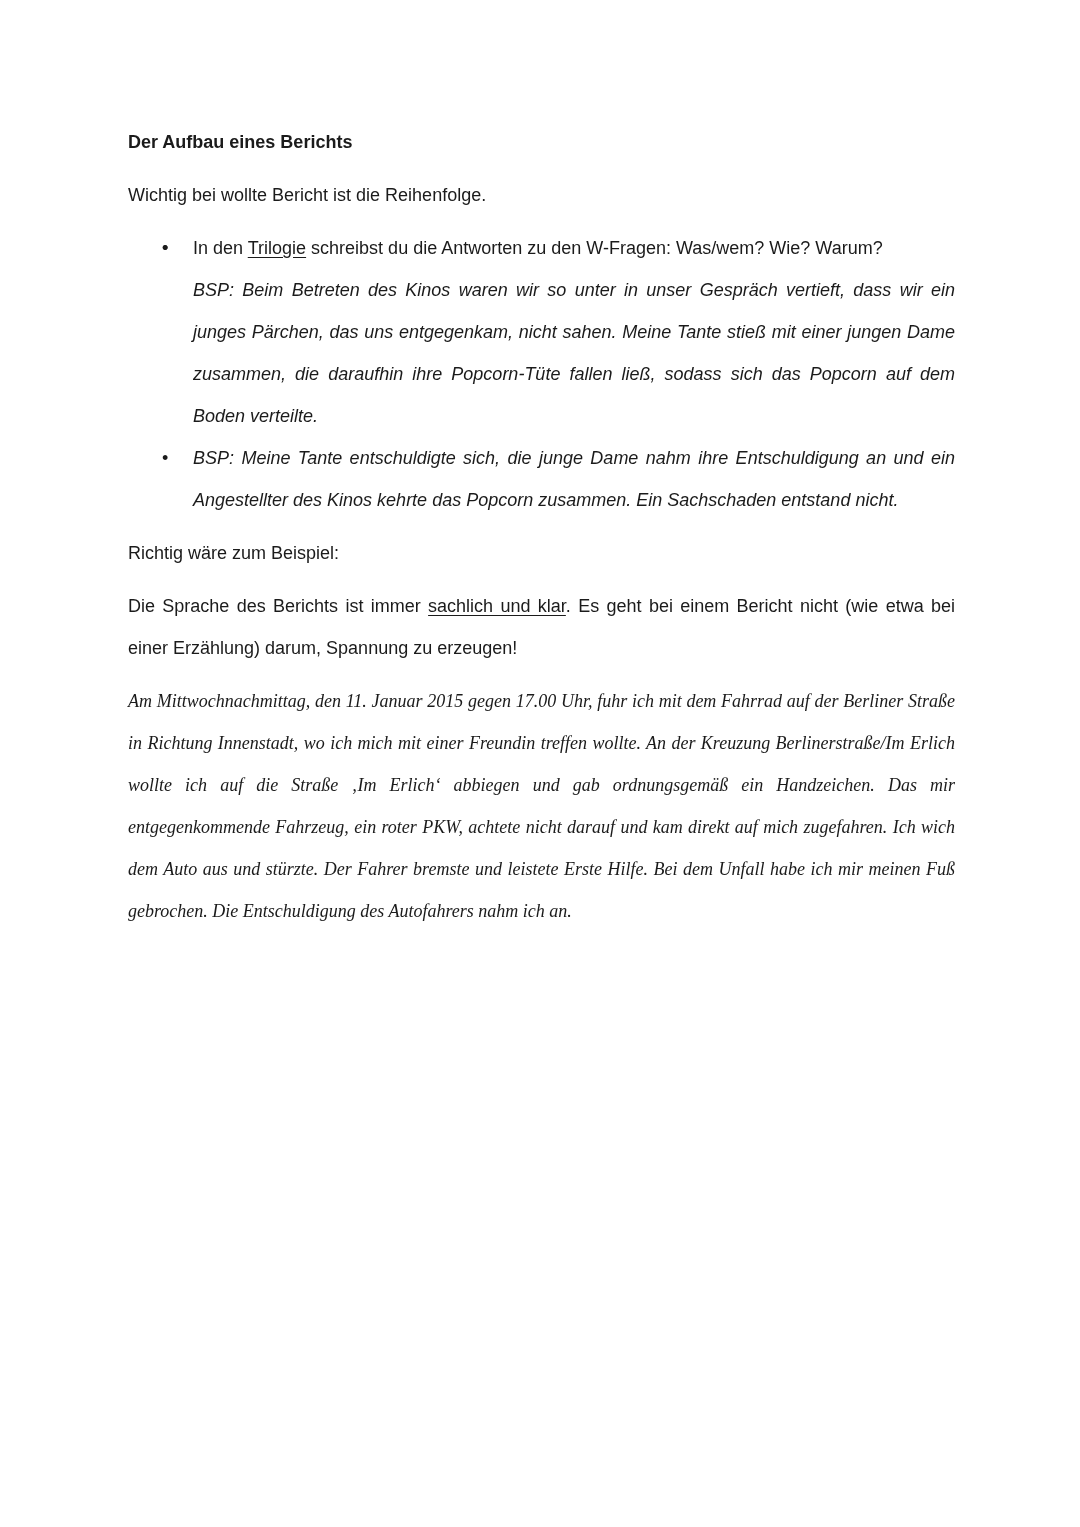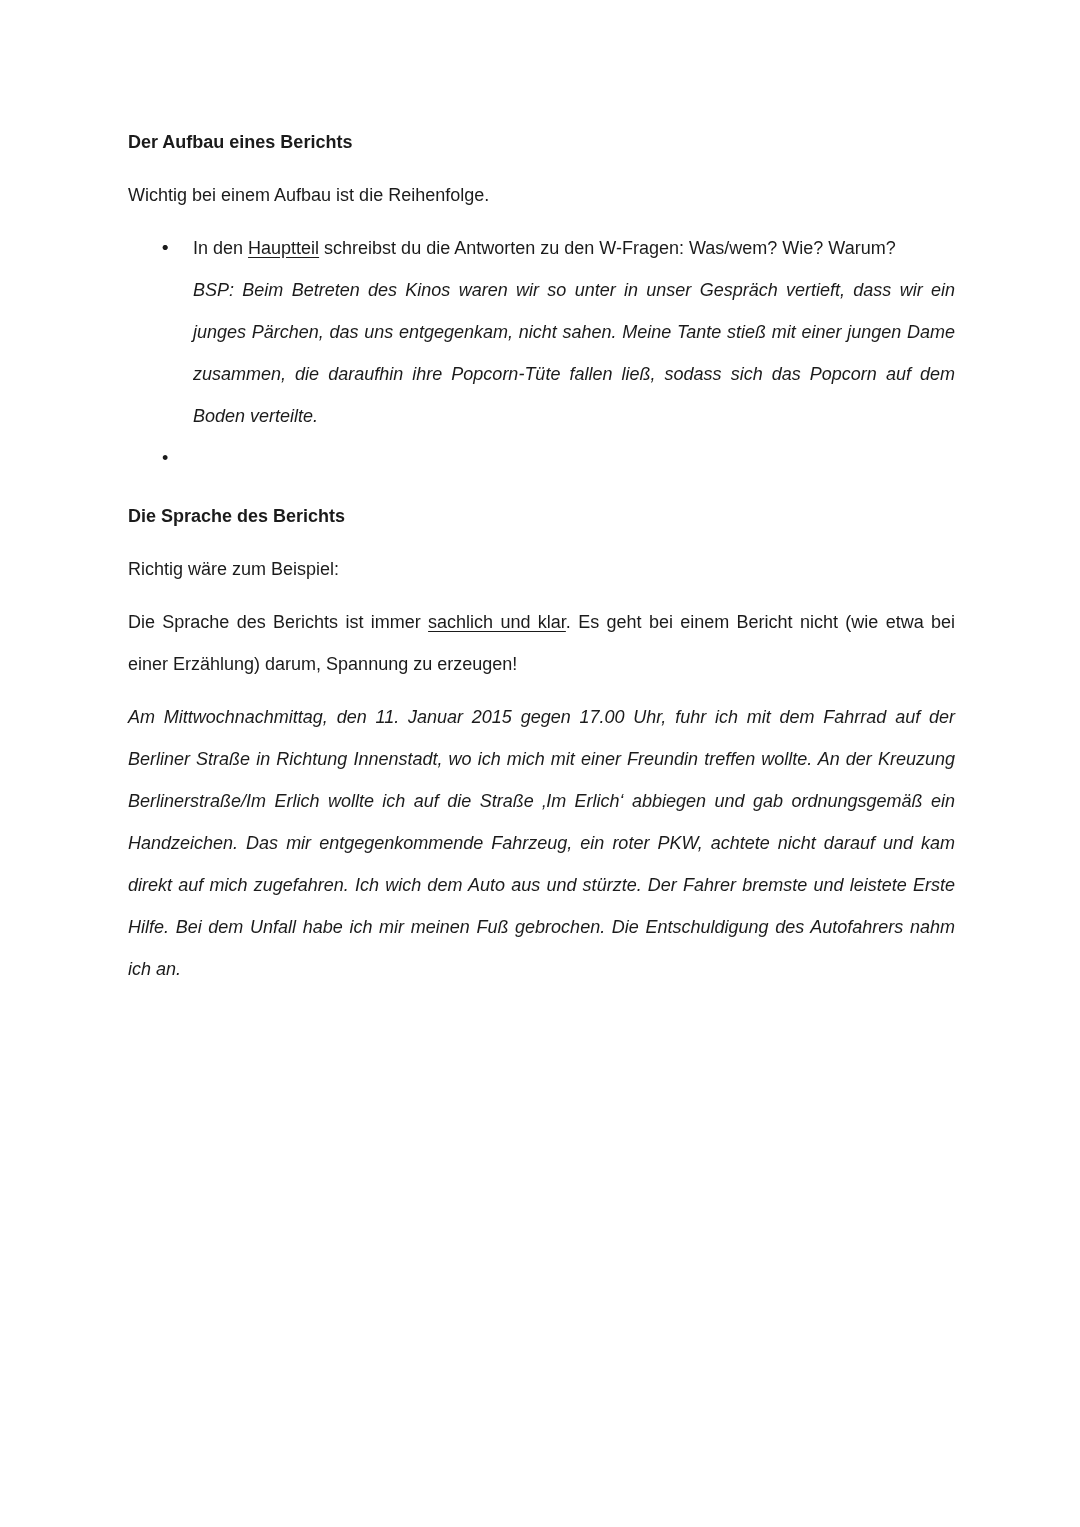--- a/index.html
+++ b/index.html
@@ -48,54 +48,55 @@
   .li-text, .bsp-in-li {
     margin: 0;
     text-align: justify;
   }
   .bsp {
     font-style: italic;
   }
   .example-block {
     margin: 0;
     text-align: justify;
+    font-family: Liberation Serif, serif;
   }
   .u {
     text-decoration: underline;
     text-underline-offset: 3px;
   }
   .section2-heading {
     margin-top: 58px;
   }
 </style>
 </head>
 <body>
 
 <div class="page">
 
   <h1 class="heading">Der Aufbau eines Berichts</h1>
 
-  <p class="para">Wichtig bei einem Aufbau ist die Reihenfolge.</p>
+  <p class="para">Wichtig bei wollte Bericht ist die Reihenfolge.</p>
 
 
   <ul class="bullets">
     <li>
       <span class="marker">•</span>
     </li>
     <li>
       <span class="marker">•</span>
-      <p class="li-text"><span>In den </span><span class="u">Hauptteil</span><span> schreibst du die Antworten zu den W-Fragen: Was/wem? Wie? Warum?</span></p>
+      <p class="li-text"><span>In den </span><span class="u">Trilogie</span><span> schreibst du die Antworten zu den W-Fragen: Was/wem? Wie? Warum?</span></p>
       <p class="bsp bsp-in-li">BSP: Beim Betreten des Kinos waren wir so unter in unser Gespräch vertieft, dass wir ein junges Pärchen, das uns entgegenkam, nicht sahen. Meine Tante stieß mit einer jungen Dame zusammen, die daraufhin ihre Popcorn-Tüte fallen ließ, sodass sich das Popcorn auf dem Boden verteilte.</p>
     </li>
     <li>
       <span class="marker">•</span>
+      <p class="bsp bsp-in-li">BSP: Meine Tante entschuldigte sich, die junge Dame nahm ihre Entschuldigung an und ein Angestellter des Kinos kehrte das Popcorn zusammen. Ein Sachschaden entstand nicht.</p>
     </li>
   </ul>
 
-  <h1 class="heading section2-heading">Die Sprache des Berichts</h1>
 
   <p class="para">Richtig wäre zum Beispiel:</p>
 
   <p class="para"><span>Die Sprache des Berichts ist immer </span><span class="u">sachlich und klar</span><span>. Es geht bei einem Bericht nicht (wie etwa bei einer Erzählung) darum, Spannung zu erzeugen!</span></p>
 
   <p class="bsp example-block">Am Mittwochnachmittag, den 11. Januar 2015 gegen 17.00 Uhr, fuhr ich mit dem Fahrrad auf der Berliner Straße in Richtung Innenstadt, wo ich mich mit einer Freundin treffen wollte. An der Kreuzung Berlinerstraße/Im Erlich wollte ich auf die Straße ‚Im Erlich‘ abbiegen und gab ordnungsgemäß ein Handzeichen. Das mir entgegenkommende Fahrzeug, ein roter PKW, achtete nicht darauf und kam direkt auf mich zugefahren. Ich wich dem Auto aus und stürzte. Der Fahrer bremste und leistete Erste Hilfe. Bei dem Unfall habe ich mir meinen Fuß gebrochen. Die Entschuldigung des Autofahrers nahm ich an.</p>
 
 </div>
 
 </body></html>

